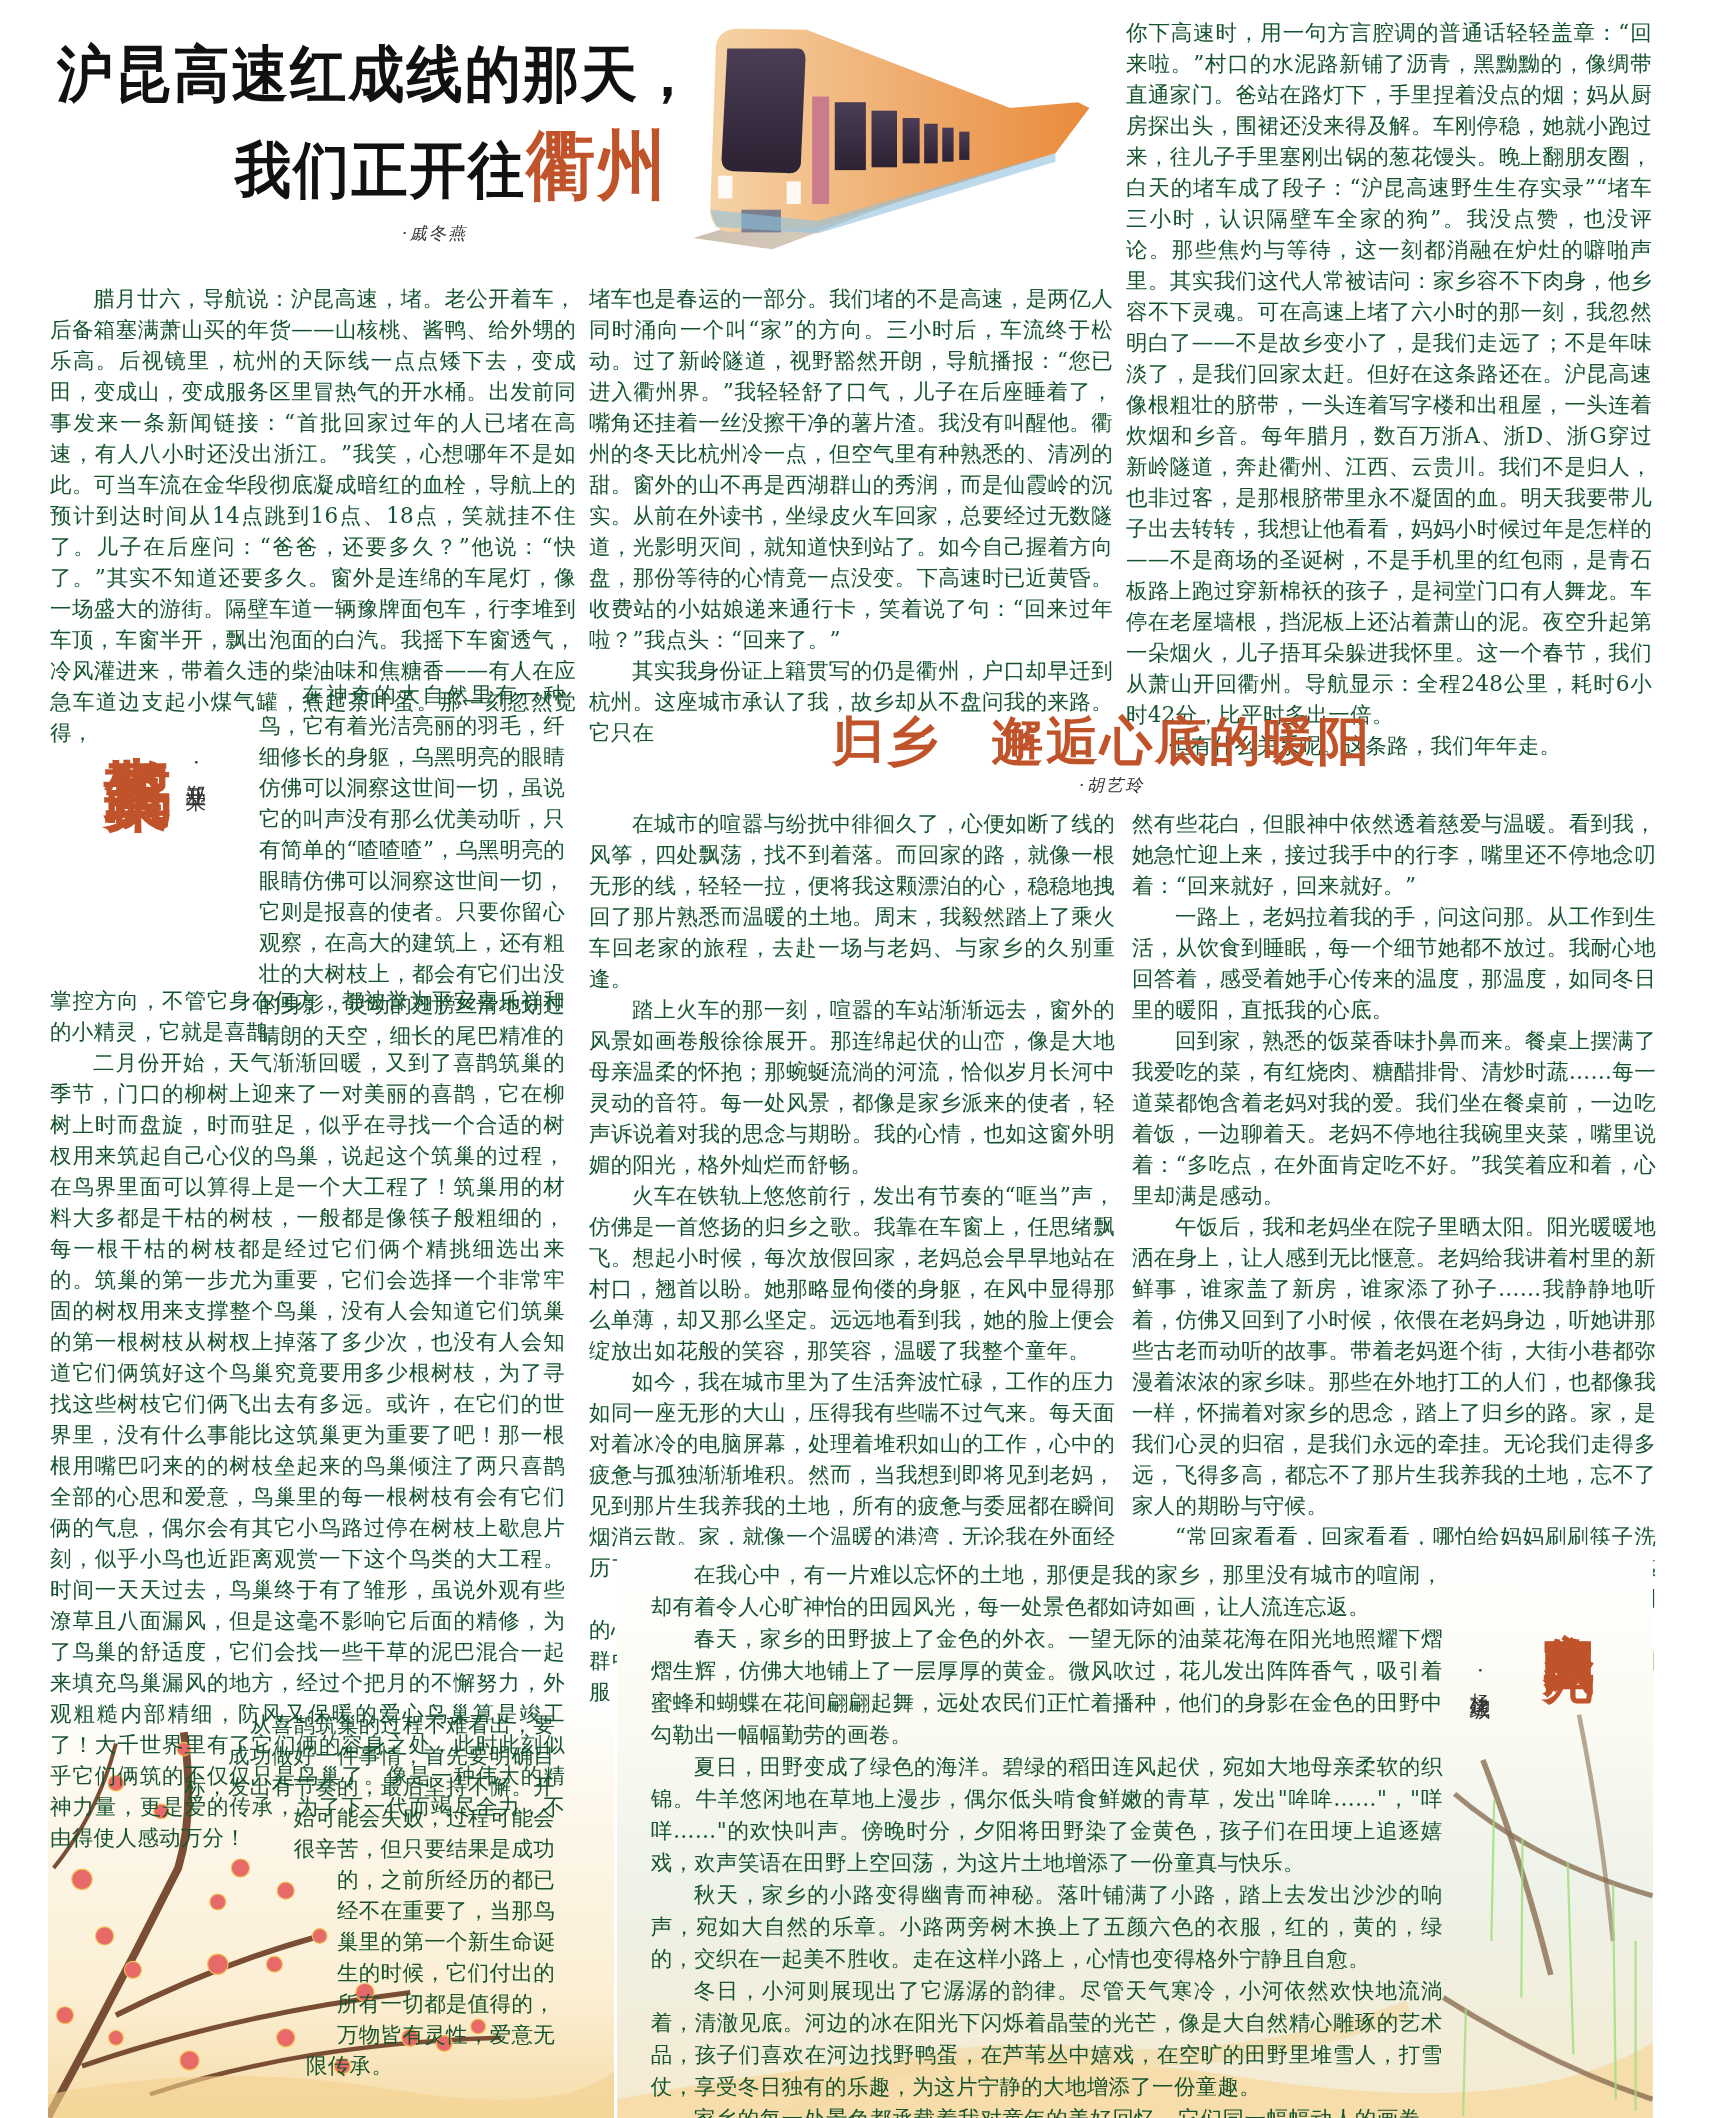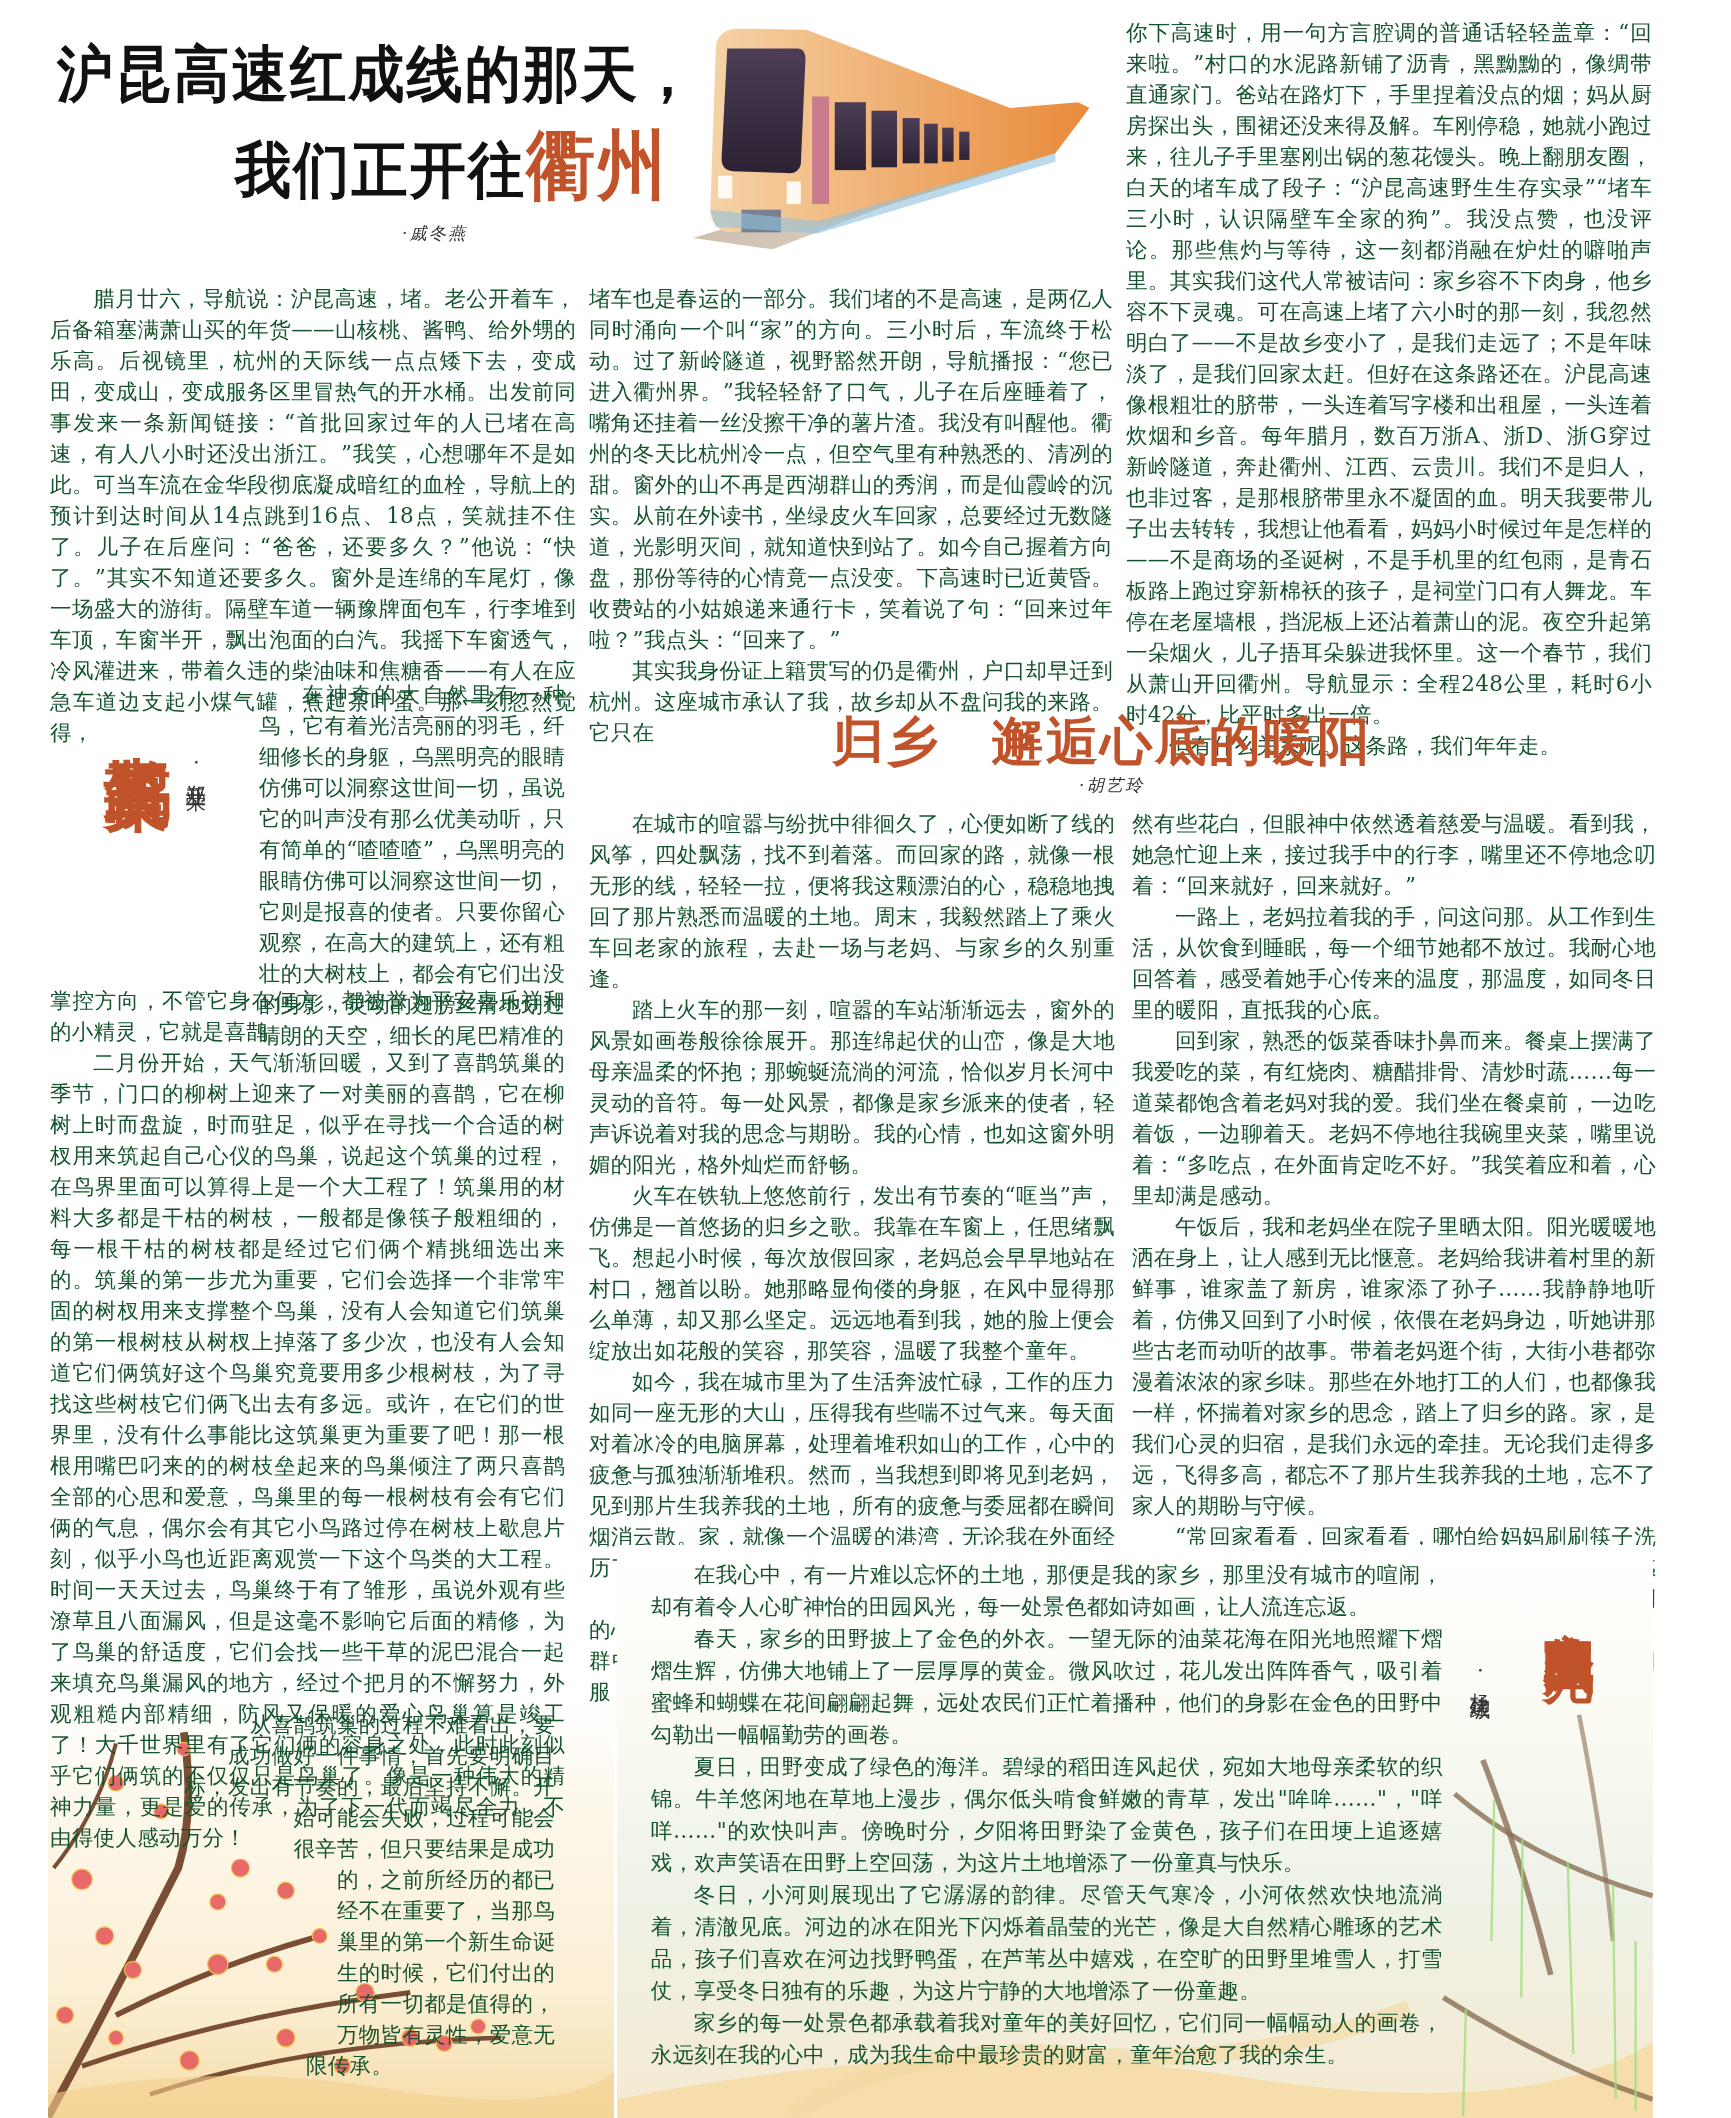--- a/index.html
+++ b/index.html
@@ -199,19 +199,20 @@
         <path d="M1800 700 L1800 1000"></path>
     </g>
   </svg>
 </div>
 
 <div class="abs" style="left:617px;top:1545px;width:1114px;height:573px;margin-left:28px;">
   <div class="abs body-text" style="left:5.7px;top:14px;width:792px;line-height:32px;">
     <p>在我心中，有一片难以忘怀的土地，那便是我的家乡，那里没有城市的喧闹，却有着令人心旷神怡的田园风光，每一处景色都如诗如画，让人流连忘返。</p>
     <p>春天，家乡的田野披上了金色的外衣。一望无际的油菜花海在阳光地照耀下熠熠生辉，仿佛大地铺上了一层厚厚的黄金。微风吹过，花儿发出阵阵香气，吸引着蜜蜂和蝴蝶在花间翩翩起舞，远处农民们正忙着播种，他们的身影在金色的田野中勾勒出一幅幅勤劳的画卷。</p>
     <p>夏日，田野变成了绿色的海洋。碧绿的稻田连风起伏，宛如大地母亲柔软的织锦。牛羊悠闲地在草地上漫步，偶尔低头啃食鲜嫩的青草，发出"哞哞……"，"咩咩……"的欢快叫声。傍晚时分，夕阳将田野染了金黄色，孩子们在田埂上追逐嬉戏，欢声笑语在田野上空回荡，为这片土地增添了一份童真与快乐。</p>
+    <p>秋天，家乡的小路变得幽青而神秘。落叶铺满了小路，踏上去发出沙沙的响声，宛如大自然的乐章。小路两旁树木换上了五颜六色的衣服，红的，黄的，绿的，交织在一起美不胜收。走在这样小路上，心情也变得格外宁静且自愈。</p>
     <p>冬日，小河则展现出了它潺潺的韵律。尽管天气寒冷，小河依然欢快地流淌着，清澈见底。河边的冰在阳光下闪烁着晶莹的光芒，像是大自然精心雕琢的艺术品，孩子们喜欢在河边找野鸭蛋，在芦苇丛中嬉戏，在空旷的田野里堆雪人，打雪仗，享受冬日独有的乐趣，为这片宁静的大地增添了一份童趣。</p>
     <p>家乡的每一处景色都承载着我对童年的美好回忆，它们同一幅幅动人的画卷，永远刻在我的心中，成为我生命中最珍贵的财富，童年治愈了我的余生。</p>
   </div>
   <div class="abs byline-v" style="left:821px;top:122px;">·杨建绒</div>
   <div class="abs accent-title vert-title" style="left:889px;top:45px;font-size:52px;text-shadow:0 0 3.4px #fff, 0 0 3.4px #fff;">家乡的田国风光</div>
 </div>
 
 
 </body></html>

